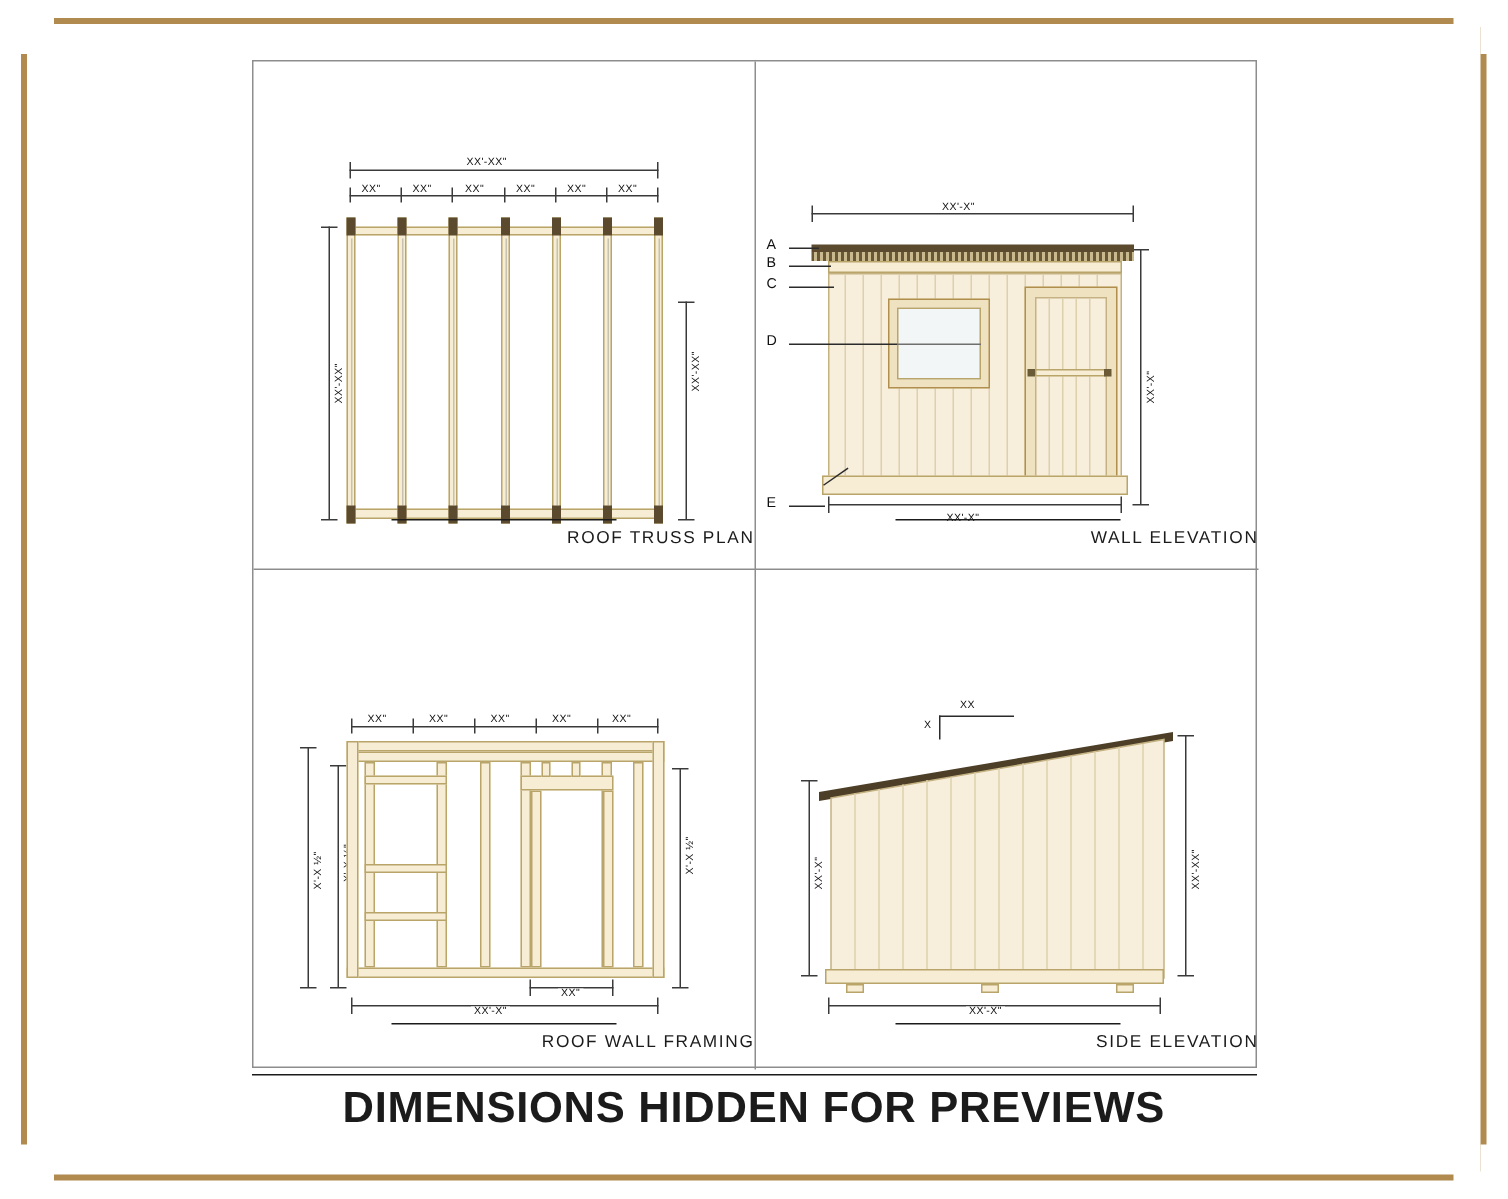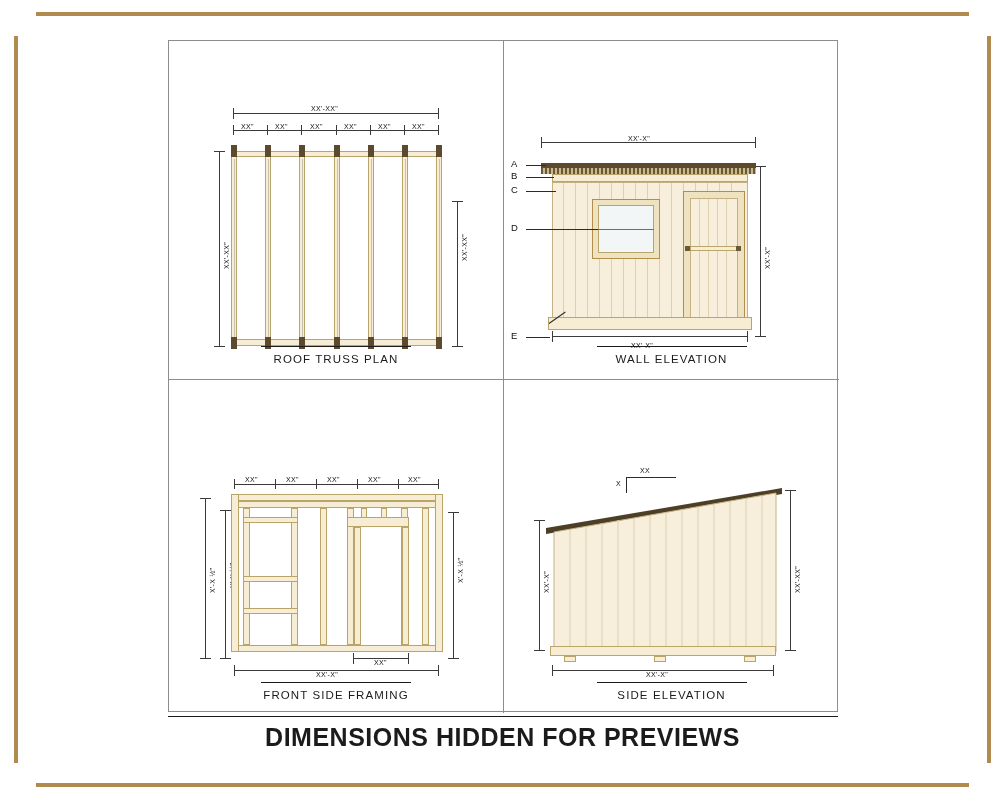--- a/index.html
+++ b/index.html
@@ -26,30 +26,30 @@
   .sheet .vdiv{position:absolute;left:334px;top:0;width:1px;height:672px;background:#8d8d8d;}
   .sheet .hdiv{position:absolute;left:0;top:338px;width:670px;height:1px;background:#8d8d8d;}
 
   .quad{position:absolute;box-sizing:border-box;}
   .q-tl{left:0;top:0;width:334px;height:338px;}
   .q-tr{left:335px;top:0;width:335px;height:338px;}
   .q-bl{left:0;top:339px;width:334px;height:333px;}
   .q-br{left:335px;top:339px;width:335px;height:333px;}
 
   .caption{
-    position:absolute;left:0;right:0;text-align:center;
+    position:absolute;left:0;right:0;text-align:right;
     font-size:11.5px;letter-spacing:1.1px;color:#1b1b1b;
   }
   .caption .rule{
     width:150px;height:1px;background:#1b1b1b;margin:0 auto 6px auto;
   }
 
   .footer{
     position:absolute;left:14px;right:14px;top:723px;text-align:center;
-    font-size:25px;letter-spacing:0.5px;color:#1b1b1b;font-weight:bold;
+    font-size:29px;letter-spacing:0.5px;color:#1b1b1b;font-weight:bold;
   }
   .footer-rule{
     position:absolute;left:168px;width:670px;top:716px;height:1px;background:#1b1b1b;
   }
 
   
   .wood{position:absolute;background:#f6edd4;border:1px solid #b9a46a;box-sizing:border-box;}
   .wood2{position:absolute;background:#efe2c0;border:1px solid #b08f4e;box-sizing:border-box;}
   .wall{position:absolute;background:#f7efdc;border:1px solid #c5b283;box-sizing:border-box;}
   .dark{position:absolute;background:#5b4a2e;}
@@ -297,21 +297,21 @@
 
       <div class="wood" style="left:178px;top:137px;width:62px;height:10px;"></div>
       <div class="wood" style="left:185px;top:147px;width:7px;height:118px;"></div>
       <div class="wood" style="left:233px;top:147px;width:7px;height:118px;"></div>
 
       <div class="wood" style="left:192px;top:128px;width:6px;height:10px;"></div>
       <div class="wood" style="left:212px;top:128px;width:6px;height:10px;"></div>
 
       <div class="caption" style="top:302px;">
         <div class="rule"></div>
-        <span>FRONT SIDE FRAMING</span>
+        <span>ROOF WALL FRAMING</span>
       </div>
     </div>
 
     <div class="quad q-br">
 
       <div class="line" style="left:122px;top:97px;width:50px;height:1px;"></div>
       <div class="line" style="left:122px;top:97px;width:1px;height:16px;"></div>
       <div class="dlabel" style="left:134px;top:87px;">XX</div>
       <div class="dlabel" style="left:110px;top:100px;">X</div>
 

